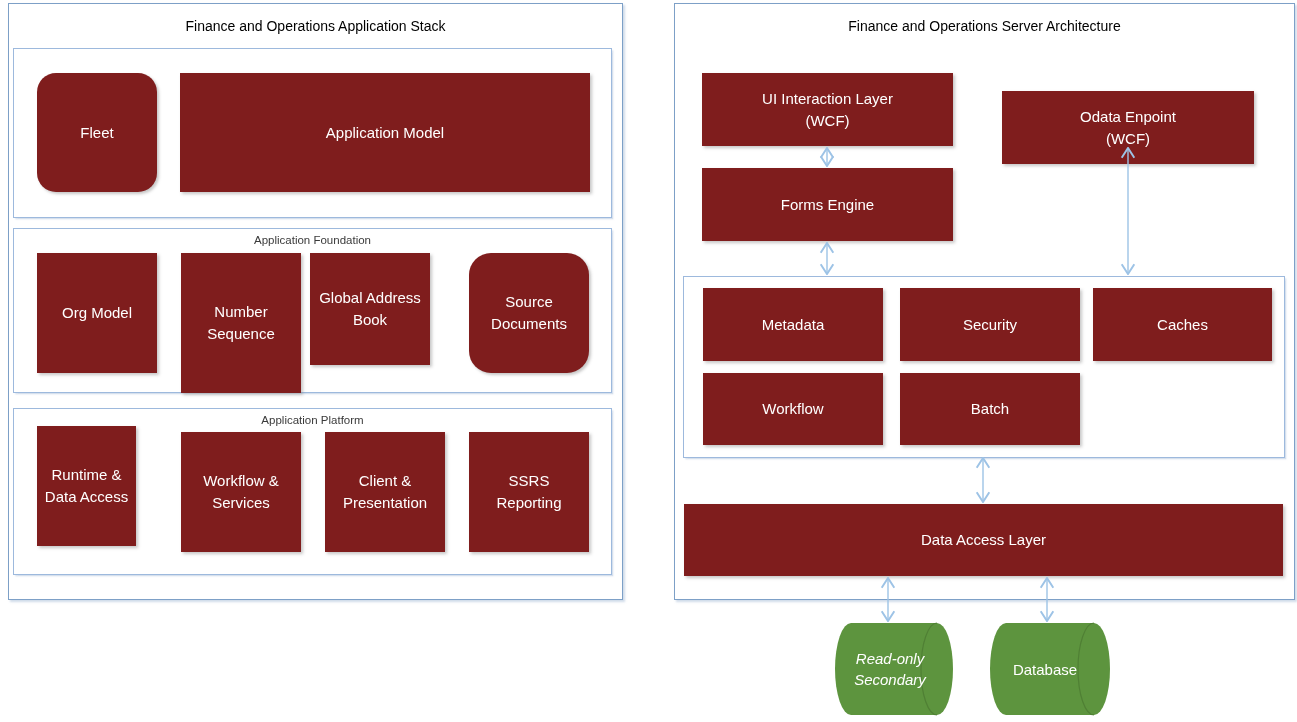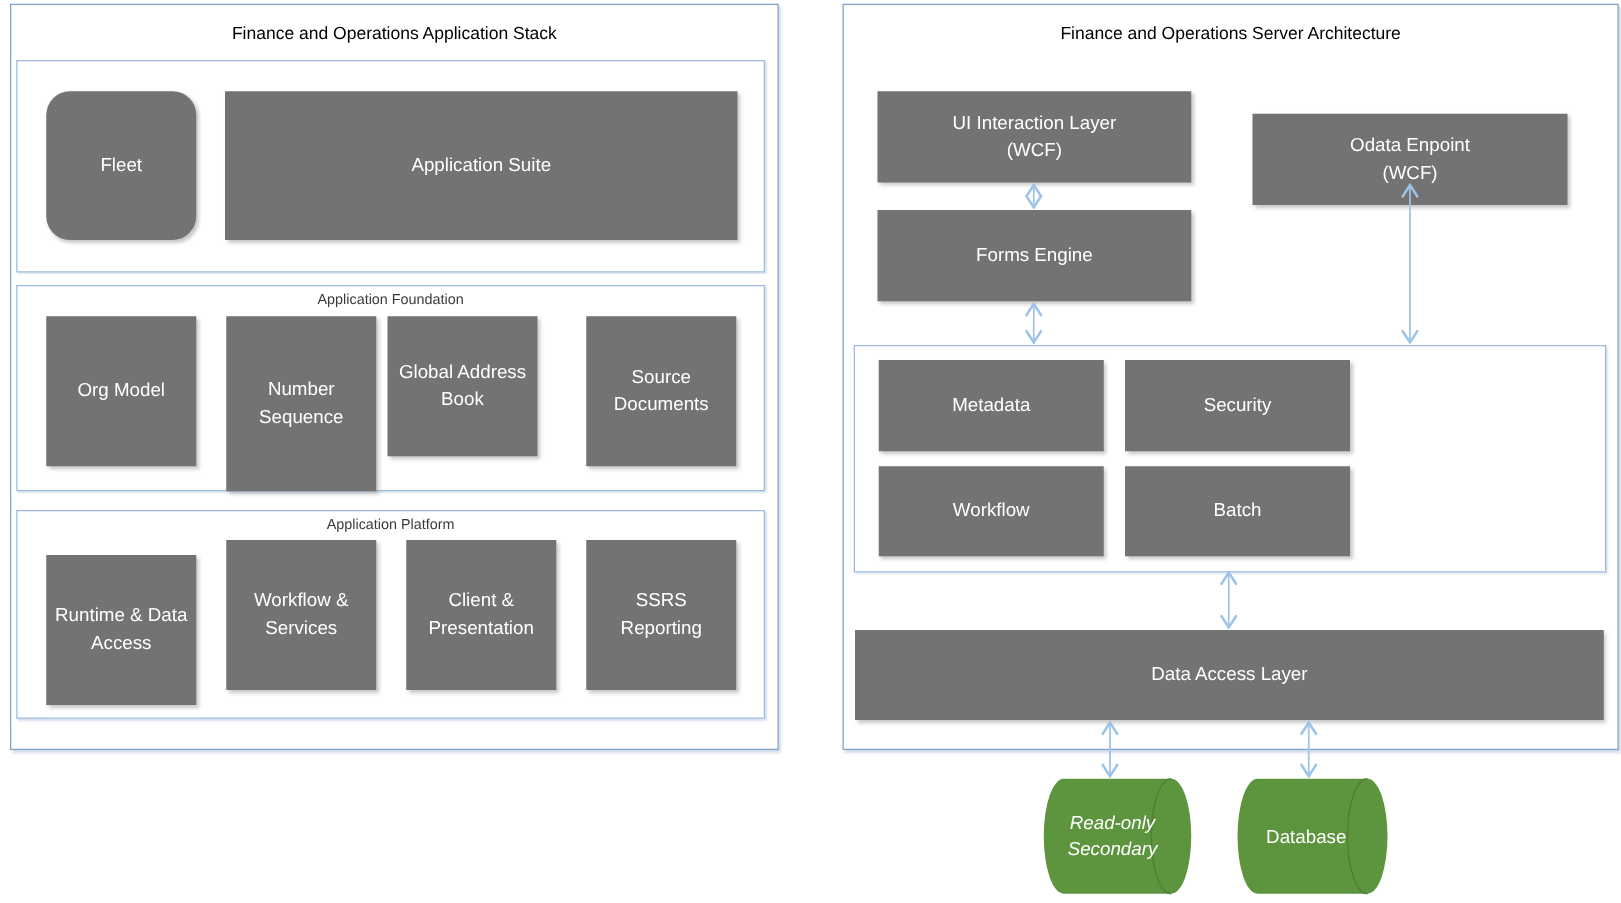--- a/index.html
+++ b/index.html
@@ -20,21 +20,21 @@
   }
   .diagram-title{
     position:absolute;top:14px;left:0;width:100%;
     text-align:center;font-size:14px;color:#000000;
   }
   .section-label{
     position:absolute;top:5px;left:0;width:100%;
     text-align:center;font-size:11.5px;color:#3a3a3a;
   }
   .gbox{
-    position:absolute;background:#737373;
+    position:absolute;background:#7f1d1d;
     box-shadow:2px 2px 3px rgba(130,130,130,.45);
     display:flex;align-items:center;justify-content:center;
     text-align:center;color:#ffffff;font-size:15px;line-height:1.45;
     white-space:pre-line;padding:20px 6px;box-sizing:border-box;
   }
   .cyl-label{
     position:absolute;display:flex;align-items:center;justify-content:center;
     text-align:center;color:#ffffff;font-size:15px;line-height:1.4;
     pointer-events:none;
   }
@@ -44,51 +44,52 @@
 <body>
 
 <div class="canvas">
 
   <div class="container" style="left:8px;top:3px;width:613px;height:595px;">
     <div class="diagram-title">Finance and Operations Application Stack</div>
   </div>
 
   <div class="section" style="left:13px;top:48px;width:597px;height:168px;"></div>
   <div class="gbox" style="left:37px;top:73px;width:120px;height:119px;border-radius:19px;">Fleet</div>
-  <div class="gbox" style="left:180px;top:73px;width:410px;height:119px;">Application Suite</div>
+  <div class="gbox" style="left:180px;top:73px;width:410px;height:119px;">Application Model</div>
 
   <div class="section" style="left:13px;top:228px;width:597px;height:163px;">
     <div class="section-label">Application Foundation</div>
   </div>
   <div class="gbox" style="left:37px;top:253px;width:120px;height:120px;">Org Model</div>
   <div class="gbox" style="left:181px;top:253px;width:120px;height:140px;">Number Sequence</div>
   <div class="gbox" style="left:310px;top:253px;width:120px;height:112px;text-align:center;">Global Address Book</div>
-  <div class="gbox" style="left:469px;top:253px;width:120px;height:120px;">Source Documents</div>
+  <div class="gbox" style="left:469px;top:253px;width:120px;height:120px;border-radius:22px;">Source Documents</div>
 
   <div class="section" style="left:13px;top:408px;width:597px;height:165px;">
     <div class="section-label">Application Platform</div>
   </div>
-  <div class="gbox" style="left:37px;top:444px;width:120px;height:120px;">Runtime &amp; Data Access</div>
+  <div class="gbox" style="left:37px;top:426px;width:99px;height:120px;">Runtime &amp; Data Access</div>
   <div class="gbox" style="left:181px;top:432px;width:120px;height:120px;">Workflow &amp; Services</div>
   <div class="gbox" style="left:325px;top:432px;width:120px;height:120px;">Client &amp; Presentation</div>
   <div class="gbox" style="left:469px;top:432px;width:120px;height:120px;">SSRS Reporting</div>
 
   <div class="container" style="left:674px;top:3px;width:619px;height:595px;">
     <div class="diagram-title">Finance and Operations Server Architecture</div>
   </div>
 
   <div class="gbox" style="left:702px;top:73px;width:251px;height:73px;">UI Interaction Layer
 (WCF)</div>
   <div class="gbox" style="left:1002px;top:73px;width:252px;height:73px;margin-top:18px;">Odata Enpoint
 (WCF)</div>
   <div class="gbox" style="left:702px;top:168px;width:251px;height:73px;">Forms Engine</div>
 
   <div class="section" style="left:683px;top:276px;width:600px;height:180px;"></div>
   <div class="gbox" style="left:703px;top:288px;width:180px;height:73px;">Metadata</div>
   <div class="gbox" style="left:900px;top:288px;width:180px;height:73px;">Security</div>
+  <div class="gbox" style="left:1093px;top:288px;width:179px;height:73px;">Caches</div>
   <div class="gbox" style="left:703px;top:373px;width:180px;height:72px;">Workflow</div>
   <div class="gbox" style="left:900px;top:373px;width:180px;height:72px;">Batch</div>
 
   <div class="gbox" style="left:684px;top:504px;width:599px;height:72px;">Data Access Layer</div>
 
   <svg class="overlay" width="1297" height="722" viewBox="0 0 1297 722">
     <defs>
       <marker id="arr" viewBox="-9 -6 10 12" refX="0" refY="0" markerWidth="10" markerHeight="12" orient="auto-start-reverse">
         <path d="M-7,-4.5 L0,0 L-7,4.5" fill="none" stroke="#9dc3e6" stroke-width="1.4"></path>
       </marker>

